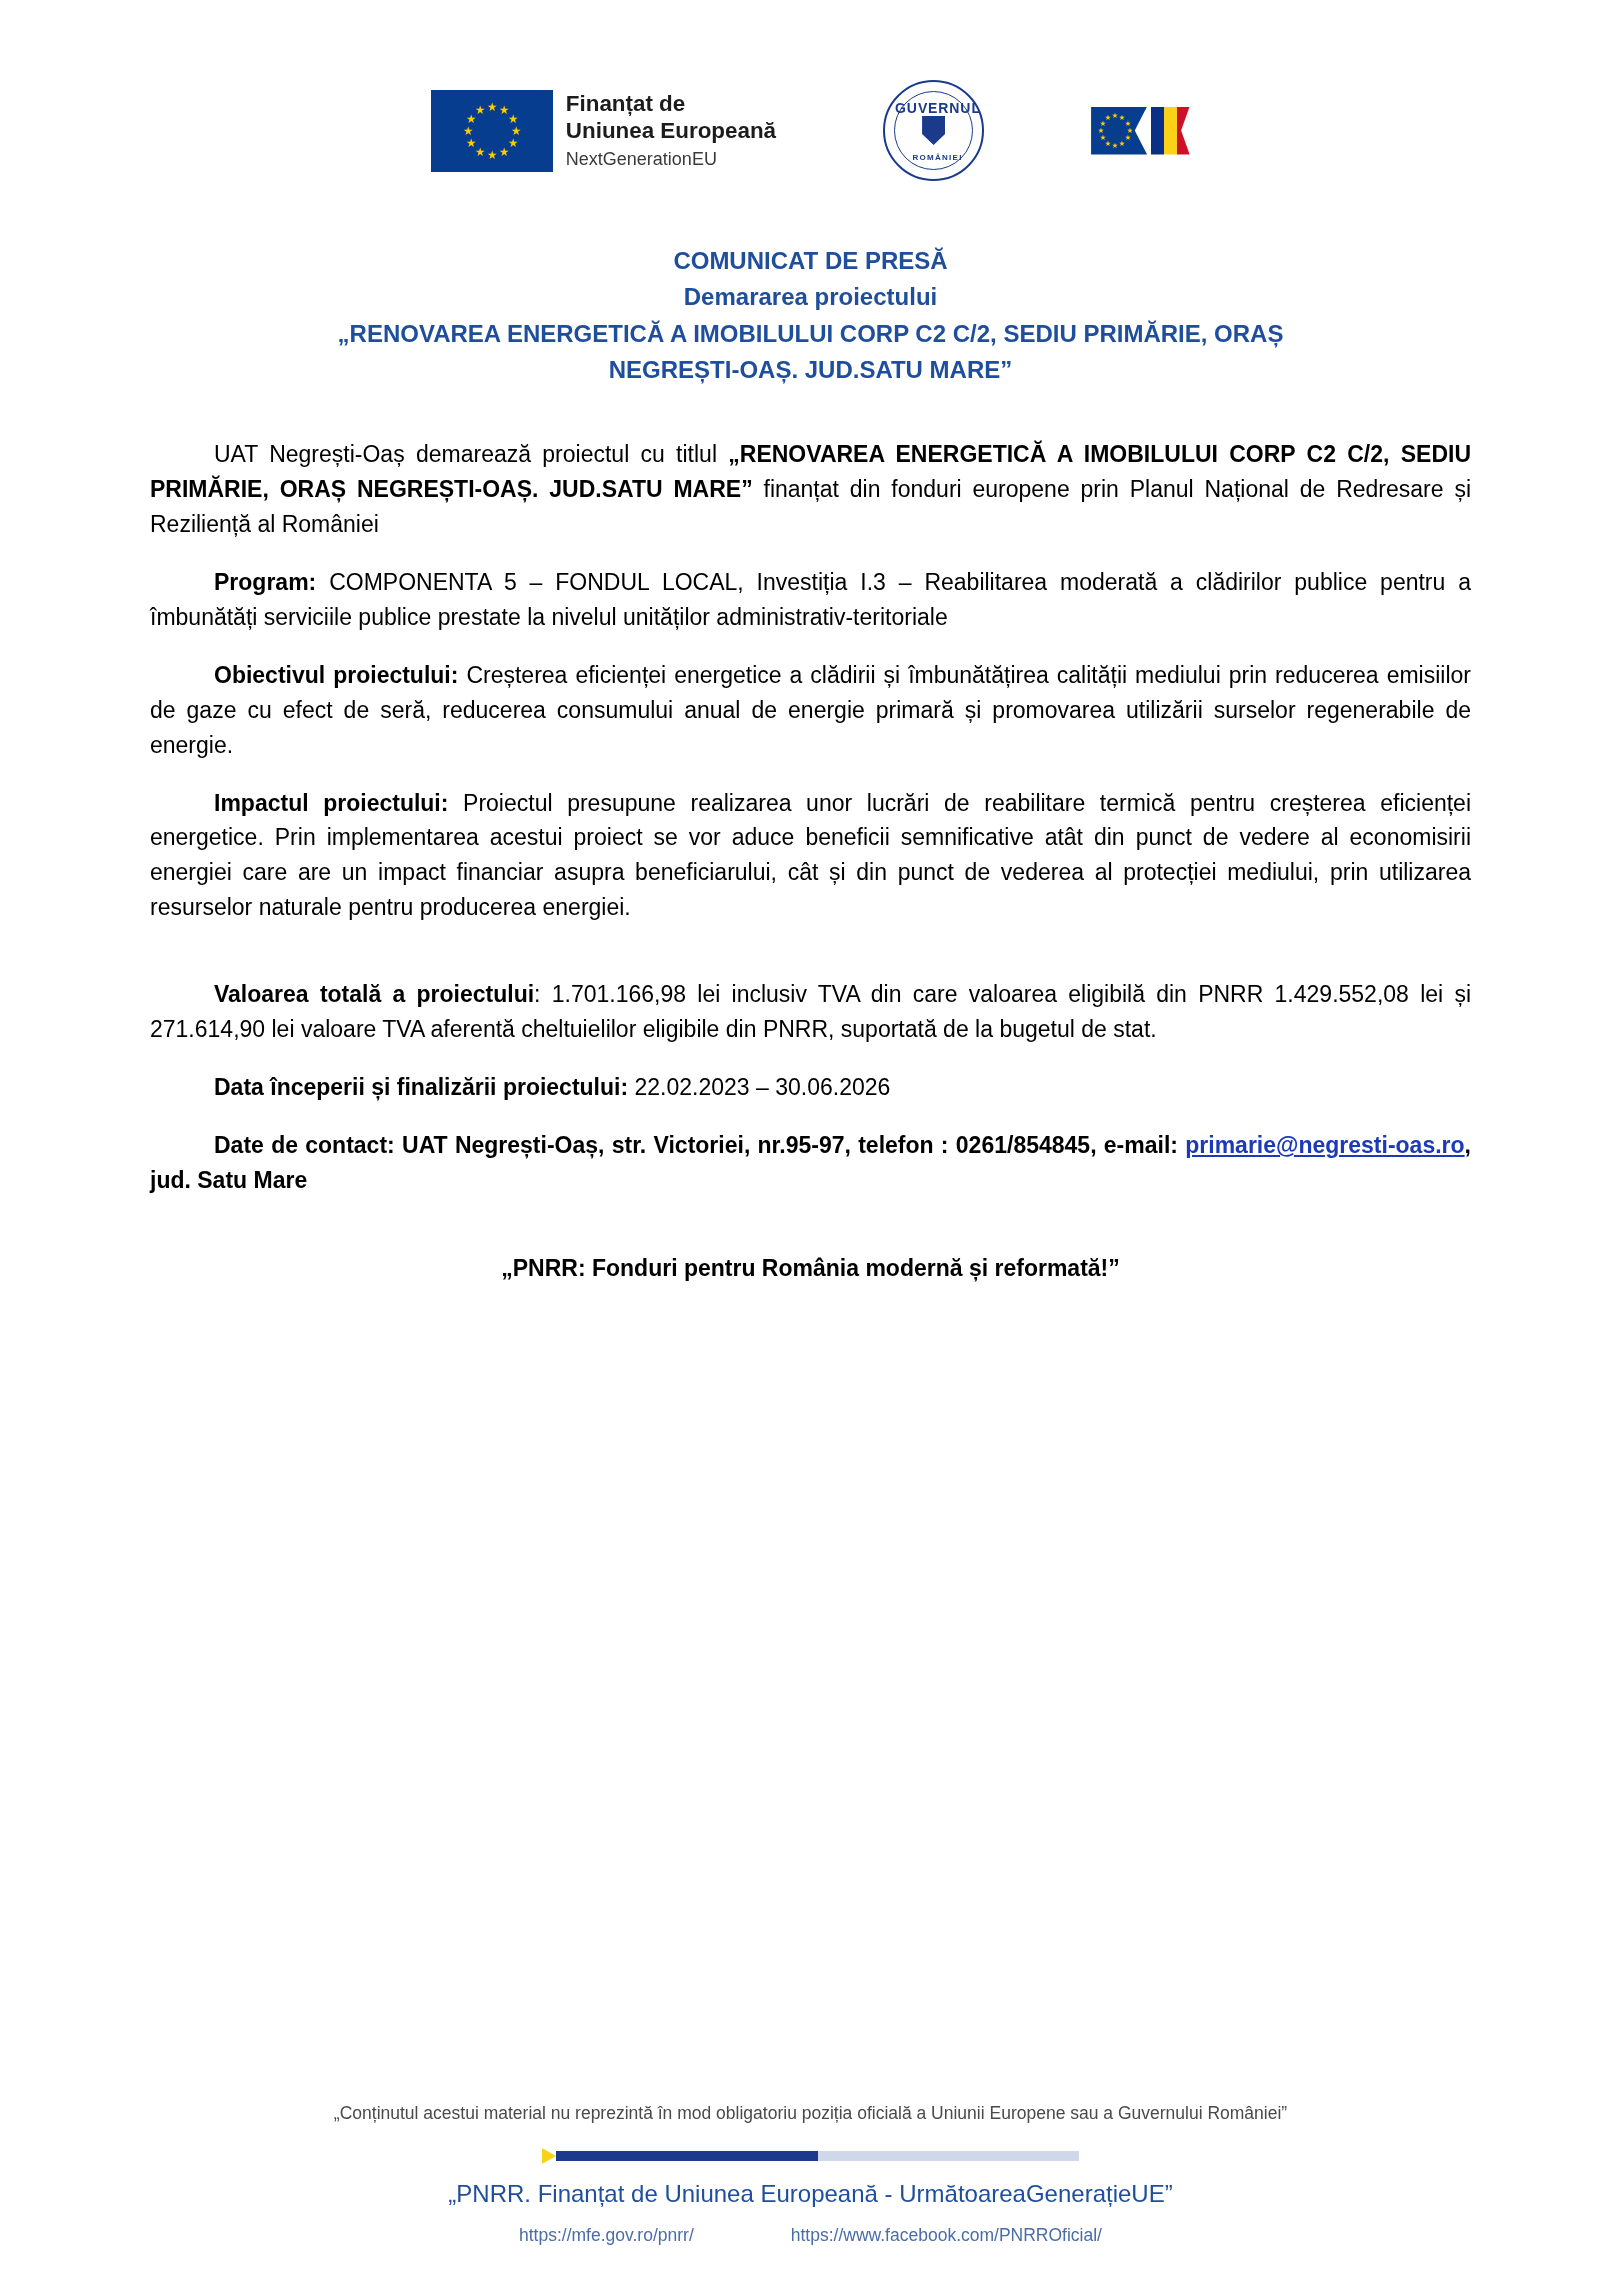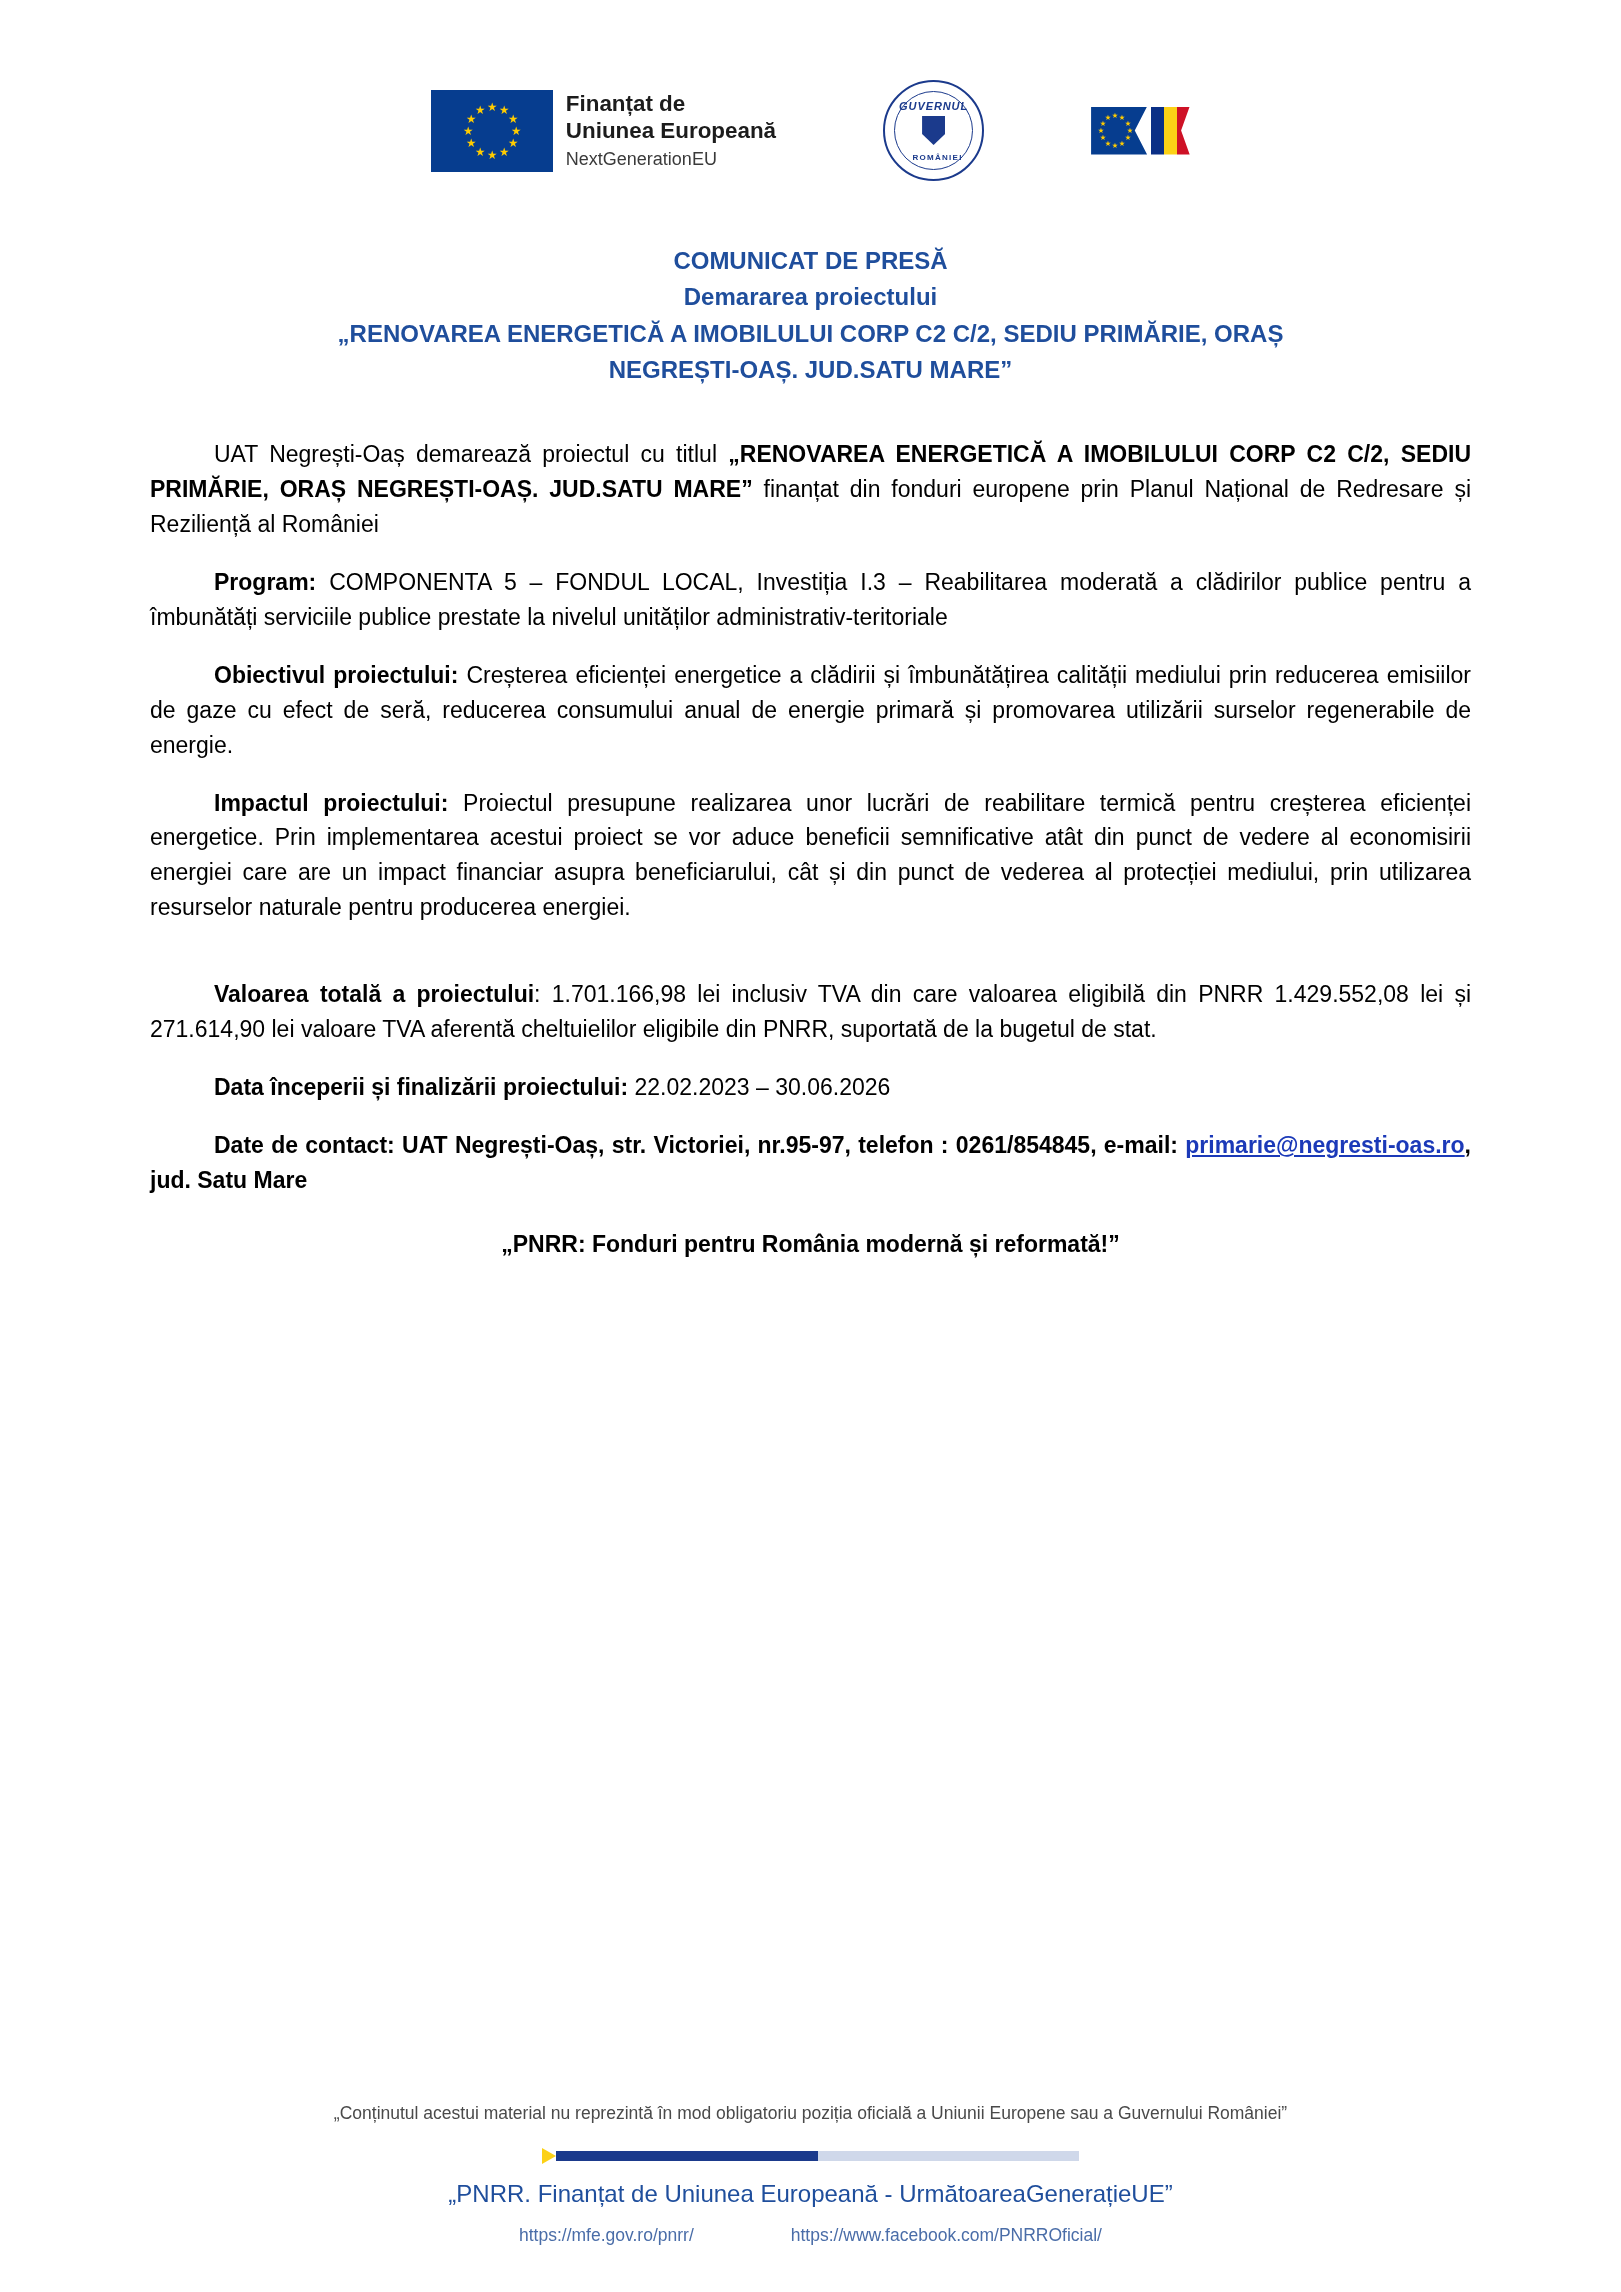--- a/index.html
+++ b/index.html
@@ -91,26 +91,24 @@
     display: flex;
     align-items: center;
     justify-content: center;
     position: relative;
   }
   .seal-top {
     position: absolute;
     top: 8px;
     left: 0;
     right: 0;
-    text-align: center;
-    font-size: 11px;
+    font-size: 14px;
     letter-spacing: 0.9px;
     color: #1b3a8c;
     font-weight: bold;
-    font-style: italic;
   }
   .seal-bottom {
     position: absolute;
     bottom: 7.2px;
     left: 8px;
     right: 0;
     text-align: center;
     font-size: 8px;
     letter-spacing: 1.3px;
     color: #1b3a8c;
@@ -182,21 +180,21 @@
   }
   .para.gap-big { margin-bottom: 52px; }
   b { font-weight: bold; }
   .link {
     color: #1b39b8;
     text-decoration: underline;
     font-weight: bold;
   }
 
   .slogan {
-    margin-top: 33px;
+    margin-top: 57px;
     text-align: center;
     font-size: 23px;
     font-weight: bold;
     color: #000000;
   }
 
   
   .footer {
     position: absolute;
     left: 0;

